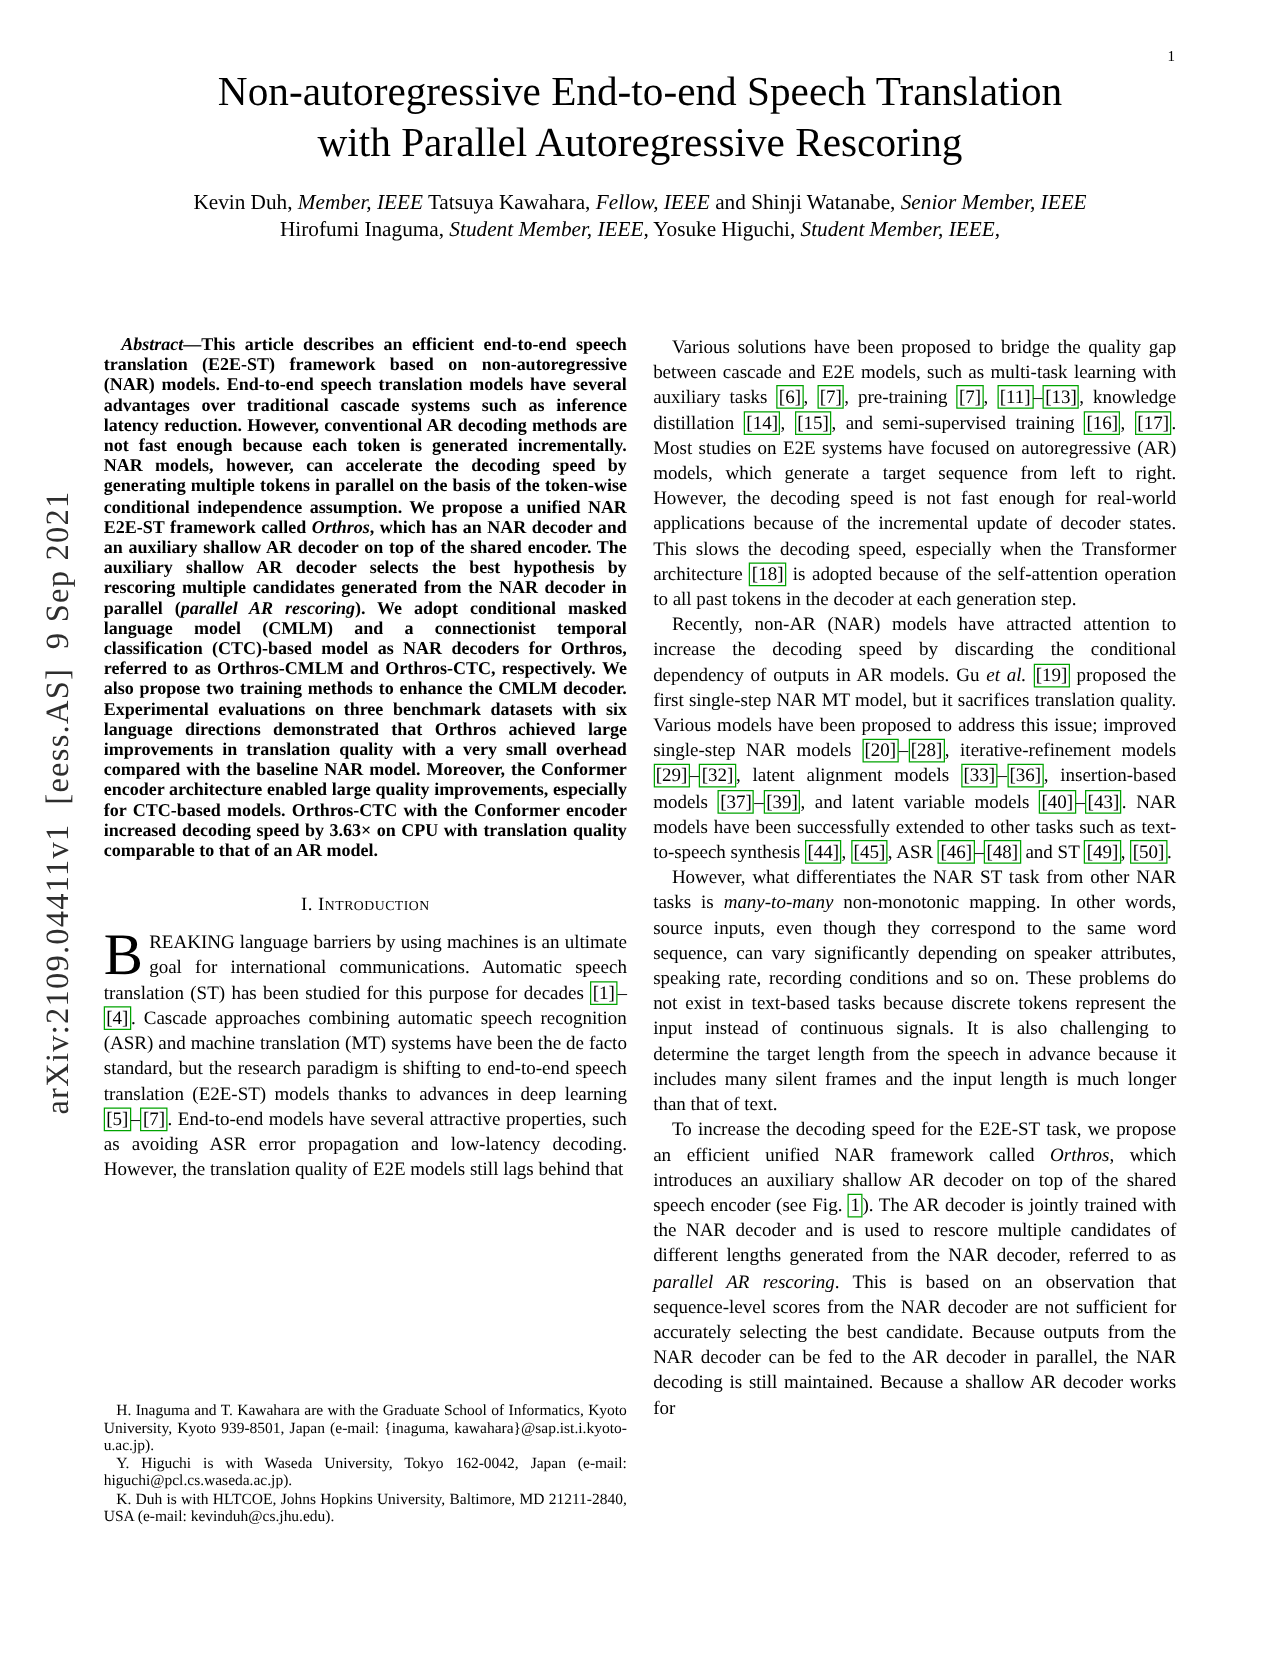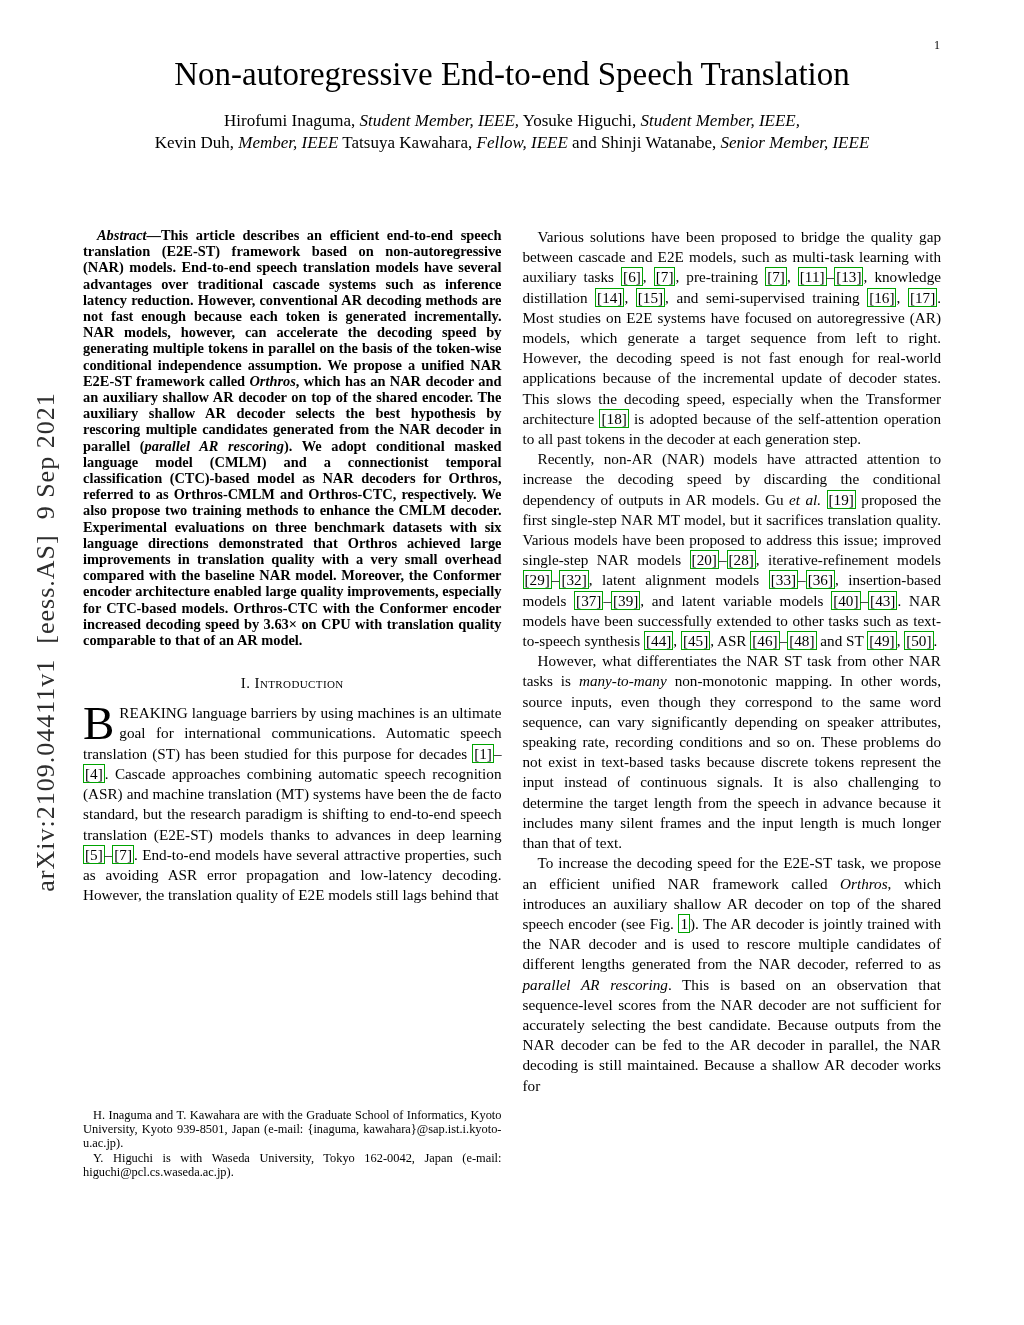--- a/index.html
+++ b/index.html
@@ -98,43 +98,44 @@
 </head>
 <body>
 
 <div class="page">
 
   <div class="page-number">1</div>
 
   <div class="arxiv-stamp">arXiv:2109.04411v1  [eess.AS]  9 Sep 2021</div>
 
   <header class="titleblock">
-    <h1 class="title"><span>Non-autoregressive End-to-end Speech Translation</span><br></h1>
+    <h1 class="title"><span>Non-autoregressive End-to-end Speech Translation</span><br><span>with Parallel Autoregressive Rescoring</span></h1>
     <div class="authors">
+        <p class="author-line">Kevin Duh, <i>Member, IEEE</i> Tatsuya Kawahara, <i>Fellow, IEEE</i> and Shinji Watanabe, <i>Senior Member, IEEE</i></p>
         <p class="author-line">Hirofumi Inaguma, <i>Student Member, IEEE,</i> Yosuke Higuchi, <i>Student Member, IEEE,</i></p>
-        <p class="author-line">Kevin Duh, <i>Member, IEEE</i> Tatsuya Kawahara, <i>Fellow, IEEE</i> and Shinji Watanabe, <i>Senior Member, IEEE</i></p>
       </div>
   </header>
 
   <div class="columns">
 
     <div class="col left">
 
       <p class="abstract"><span class="ab-label"><span>Abstract</span></span><span>—</span><span class="ab-text">This article describes an efficient end-to-end speech translation (E2E-ST) framework based on non-autoregressive (NAR) models. End-to-end speech translation models have several advantages over traditional cascade systems such as inference latency reduction. However, conventional AR decoding methods are not fast enough because each token is generated incrementally. NAR models, however, can accelerate the decoding speed by generating multiple tokens in parallel on the basis of the token-wise conditional independence assumption. We propose a unified NAR E2E-ST framework called <i>Orthros</i>, which has an NAR decoder and an auxiliary shallow AR decoder on top of the shared encoder. The auxiliary shallow AR decoder selects the best hypothesis by rescoring multiple candidates generated from the NAR decoder in parallel (<i>parallel AR rescoring</i>). We adopt conditional masked language model (CMLM) and a connectionist temporal classification (CTC)-based model as NAR decoders for Orthros, referred to as Orthros-CMLM and Orthros-CTC, respectively. We also propose two training methods to enhance the CMLM decoder. Experimental evaluations on three benchmark datasets with six language directions demonstrated that Orthros achieved large improvements in translation quality with a very small overhead compared with the baseline NAR model. Moreover, the Conformer encoder architecture enabled large quality improvements, especially for CTC-based models. Orthros-CTC with the Conformer encoder increased decoding speed by 3.63× on CPU with translation quality comparable to that of an AR model.</span></p>
 
 
       <h2 class="section-heading"><span class="secnum">I.</span>&nbsp;<span class="secname">Introduction</span></h2>
 
       <div class="intro-text">
           <p class="body no-indent"><span class="dropcap">B</span>REAKING language barriers by using machines is an ultimate goal for international communications. Automatic speech translation (ST) has been studied for this purpose for decades <span class="cite">[1]</span>–<span class="cite">[4]</span>. Cascade approaches combining automatic speech recognition (ASR) and machine translation (MT) systems have been the de facto standard, but the research paradigm is shifting to end-to-end speech translation (E2E-ST) models thanks to advances in deep learning <span class="cite">[5]</span>–<span class="cite">[7]</span>. End-to-end models have several attractive properties, such as avoiding ASR error propagation and low-latency decoding. However, the translation quality of E2E models still lags behind that</p>
         </div>
 
       <div class="footnotes">
           <p class="footnote">H. Inaguma and T. Kawahara are with the Graduate School of Informatics, Kyoto University, Kyoto 939-8501, Japan (e-mail: {inaguma, kawahara}@sap.ist.i.kyoto-u.ac.jp).</p>
           <p class="footnote">Y. Higuchi is with Waseda University, Tokyo 162-0042, Japan (e-mail: higuchi@pcl.cs.waseda.ac.jp).</p>
+          <p class="footnote">K. Duh is with HLTCOE, Johns Hopkins University, Baltimore, MD 21211-2840, USA (e-mail: kevinduh@cs.jhu.edu).</p>
         </div>
 
     </div>
 
     <div class="col right">
         <p class="body">Various solutions have been proposed to bridge the quality gap between cascade and E2E models, such as multi-task learning with auxiliary tasks <span class="cite">[6]</span>, <span class="cite">[7]</span>, pre-training <span class="cite">[7]</span>, <span class="cite">[11]</span>–<span class="cite">[13]</span>, knowledge distillation <span class="cite">[14]</span>, <span class="cite">[15]</span>, and semi-supervised training <span class="cite">[16]</span>, <span class="cite">[17]</span>. Most studies on E2E systems have focused on autoregressive (AR) models, which generate a target sequence from left to right. However, the decoding speed is not fast enough for real-world applications because of the incremental update of decoder states. This slows the decoding speed, especially when the Transformer architecture <span class="cite">[18]</span> is adopted because of the self-attention operation to all past tokens in the decoder at each generation step.</p>
         <p class="body">Recently, non-AR (NAR) models have attracted attention to increase the decoding speed by discarding the conditional dependency of outputs in AR models. Gu <i>et al.</i> <span class="cite">[19]</span> proposed the first single-step NAR MT model, but it sacrifices translation quality. Various models have been proposed to address this issue; improved single-step NAR models <span class="cite">[20]</span>–<span class="cite">[28]</span>, iterative-refinement models <span class="cite">[29]</span>–<span class="cite">[32]</span>, latent alignment models <span class="cite">[33]</span>–<span class="cite">[36]</span>, insertion-based models <span class="cite">[37]</span>–<span class="cite">[39]</span>, and latent variable models <span class="cite">[40]</span>–<span class="cite">[43]</span>. NAR models have been successfully extended to other tasks such as text-to-speech synthesis <span class="cite">[44]</span>, <span class="cite">[45]</span>, ASR <span class="cite">[46]</span>–<span class="cite">[48]</span> and ST <span class="cite">[49]</span>, <span class="cite">[50]</span>.</p>
         <p class="body">However, what differentiates the NAR ST task from other NAR tasks is <i>many-to-many</i> non-monotonic mapping. In other words, source inputs, even though they correspond to the same word sequence, can vary significantly depending on speaker attributes, speaking rate, recording conditions and so on. These problems do not exist in text-based tasks because discrete tokens represent the input instead of continuous signals. It is also challenging to determine the target length from the speech in advance because it includes many silent frames and the input length is much longer than that of text.</p>
         <p class="body">To increase the decoding speed for the E2E-ST task, we propose an efficient unified NAR framework called <i>Orthros</i>, which introduces an auxiliary shallow AR decoder on top of the shared speech encoder (see Fig. <span class="cite">1</span>). The AR decoder is jointly trained with the NAR decoder and is used to rescore multiple candidates of different lengths generated from the NAR decoder, referred to as <i>parallel AR rescoring</i>. This is based on an observation that sequence-level scores from the NAR decoder are not sufficient for accurately selecting the best candidate. Because outputs from the NAR decoder can be fed to the AR decoder in parallel, the NAR decoding is still maintained. Because a shallow AR decoder works for</p>
       </div>

